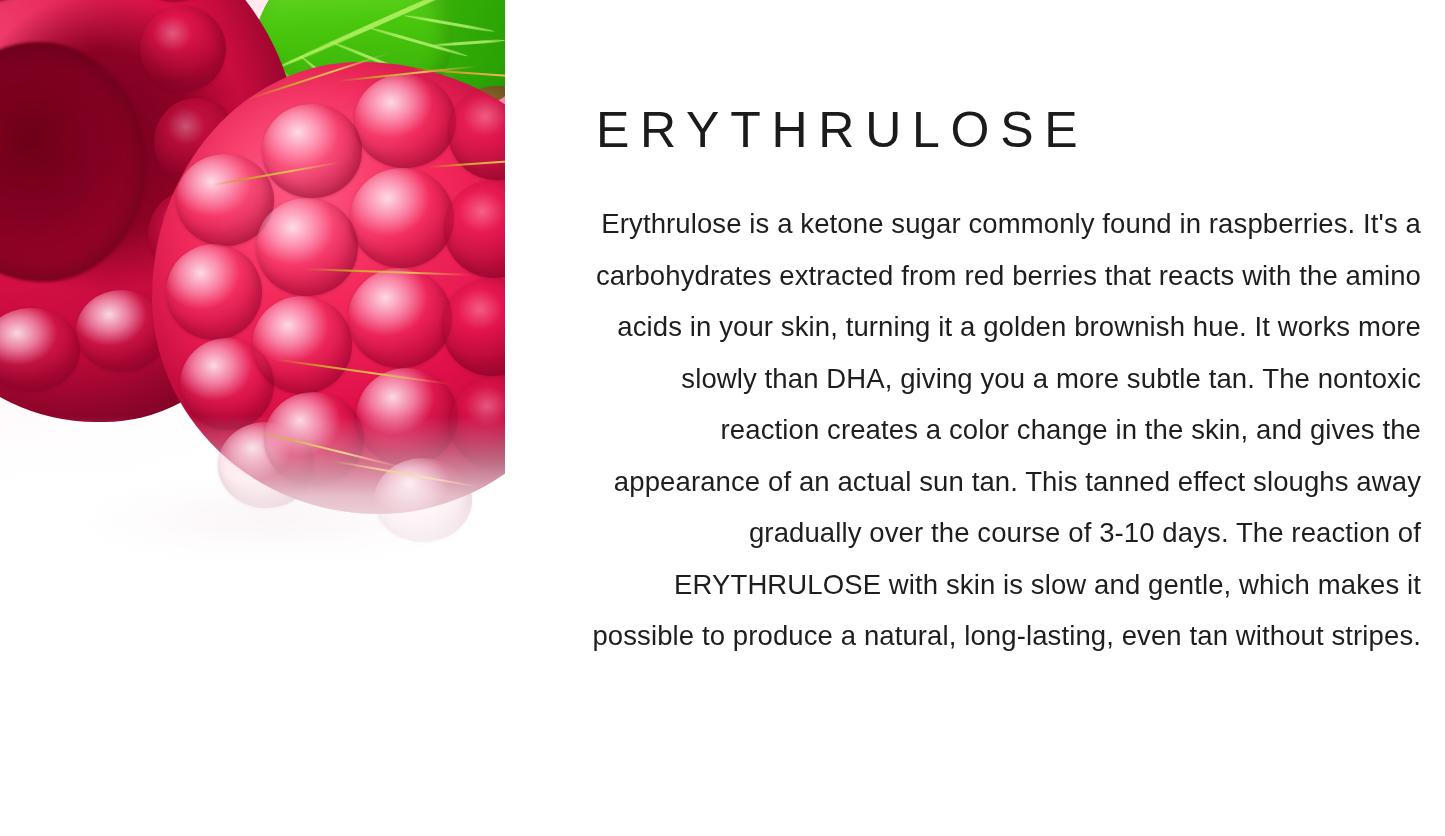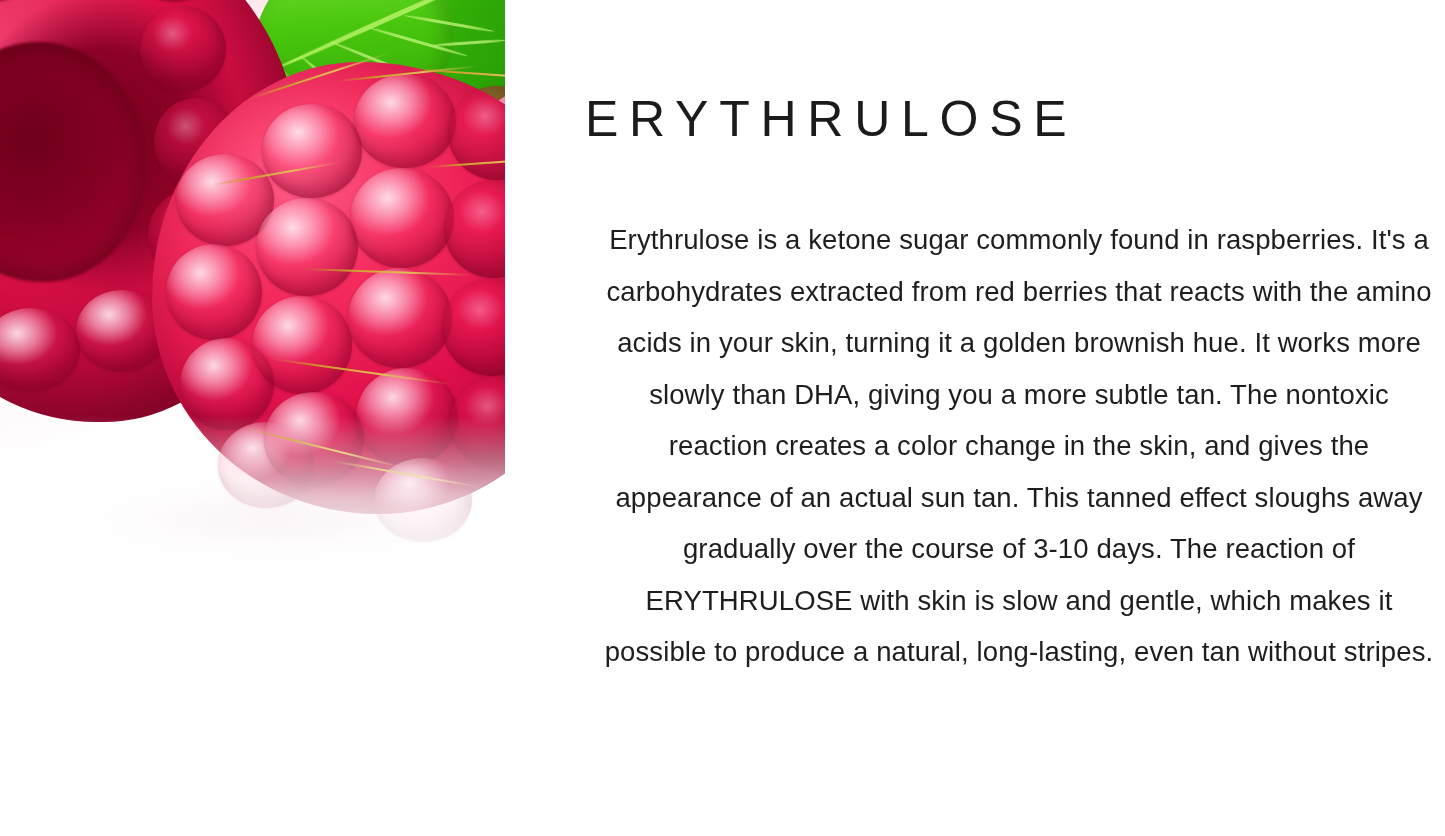--- a/index.html
+++ b/index.html
@@ -183,43 +183,43 @@
     left: 585px;
     top: 0;
     width: 840px;
     height: 836px;
   }
 
   .headline {
     position: absolute;
     left: 0;
     top: 94px;
-    margin: 0;
+    margin: 11px;
     font-family: "Liberation Sans", sans-serif;
     font-size: 50px;
     font-weight: 300;
     letter-spacing: 0.215em;
     color: #1b1b1b;
     line-height: 1.0;
     white-space: nowrap;
   }
 
   .body-copy {
     position: absolute;
     left: 0;
     top: 198px;
     width: 836px;
-    margin: 16px;
+    margin: 0;
     font-family: "Liberation Sans", sans-serif;
     font-size: 27.5px;
     font-weight: 400;
     line-height: 51.5px;
     letter-spacing: 0.004em;
     color: #1e1e1e;
-    text-align: center;
+    text-align: right;
   }
 </style>
 </head>
 <body>
 
 <div class="slide">
 
   <div class="photo-panel">
     <div class="photo-stage">
       <div class="bg-wash"></div>

